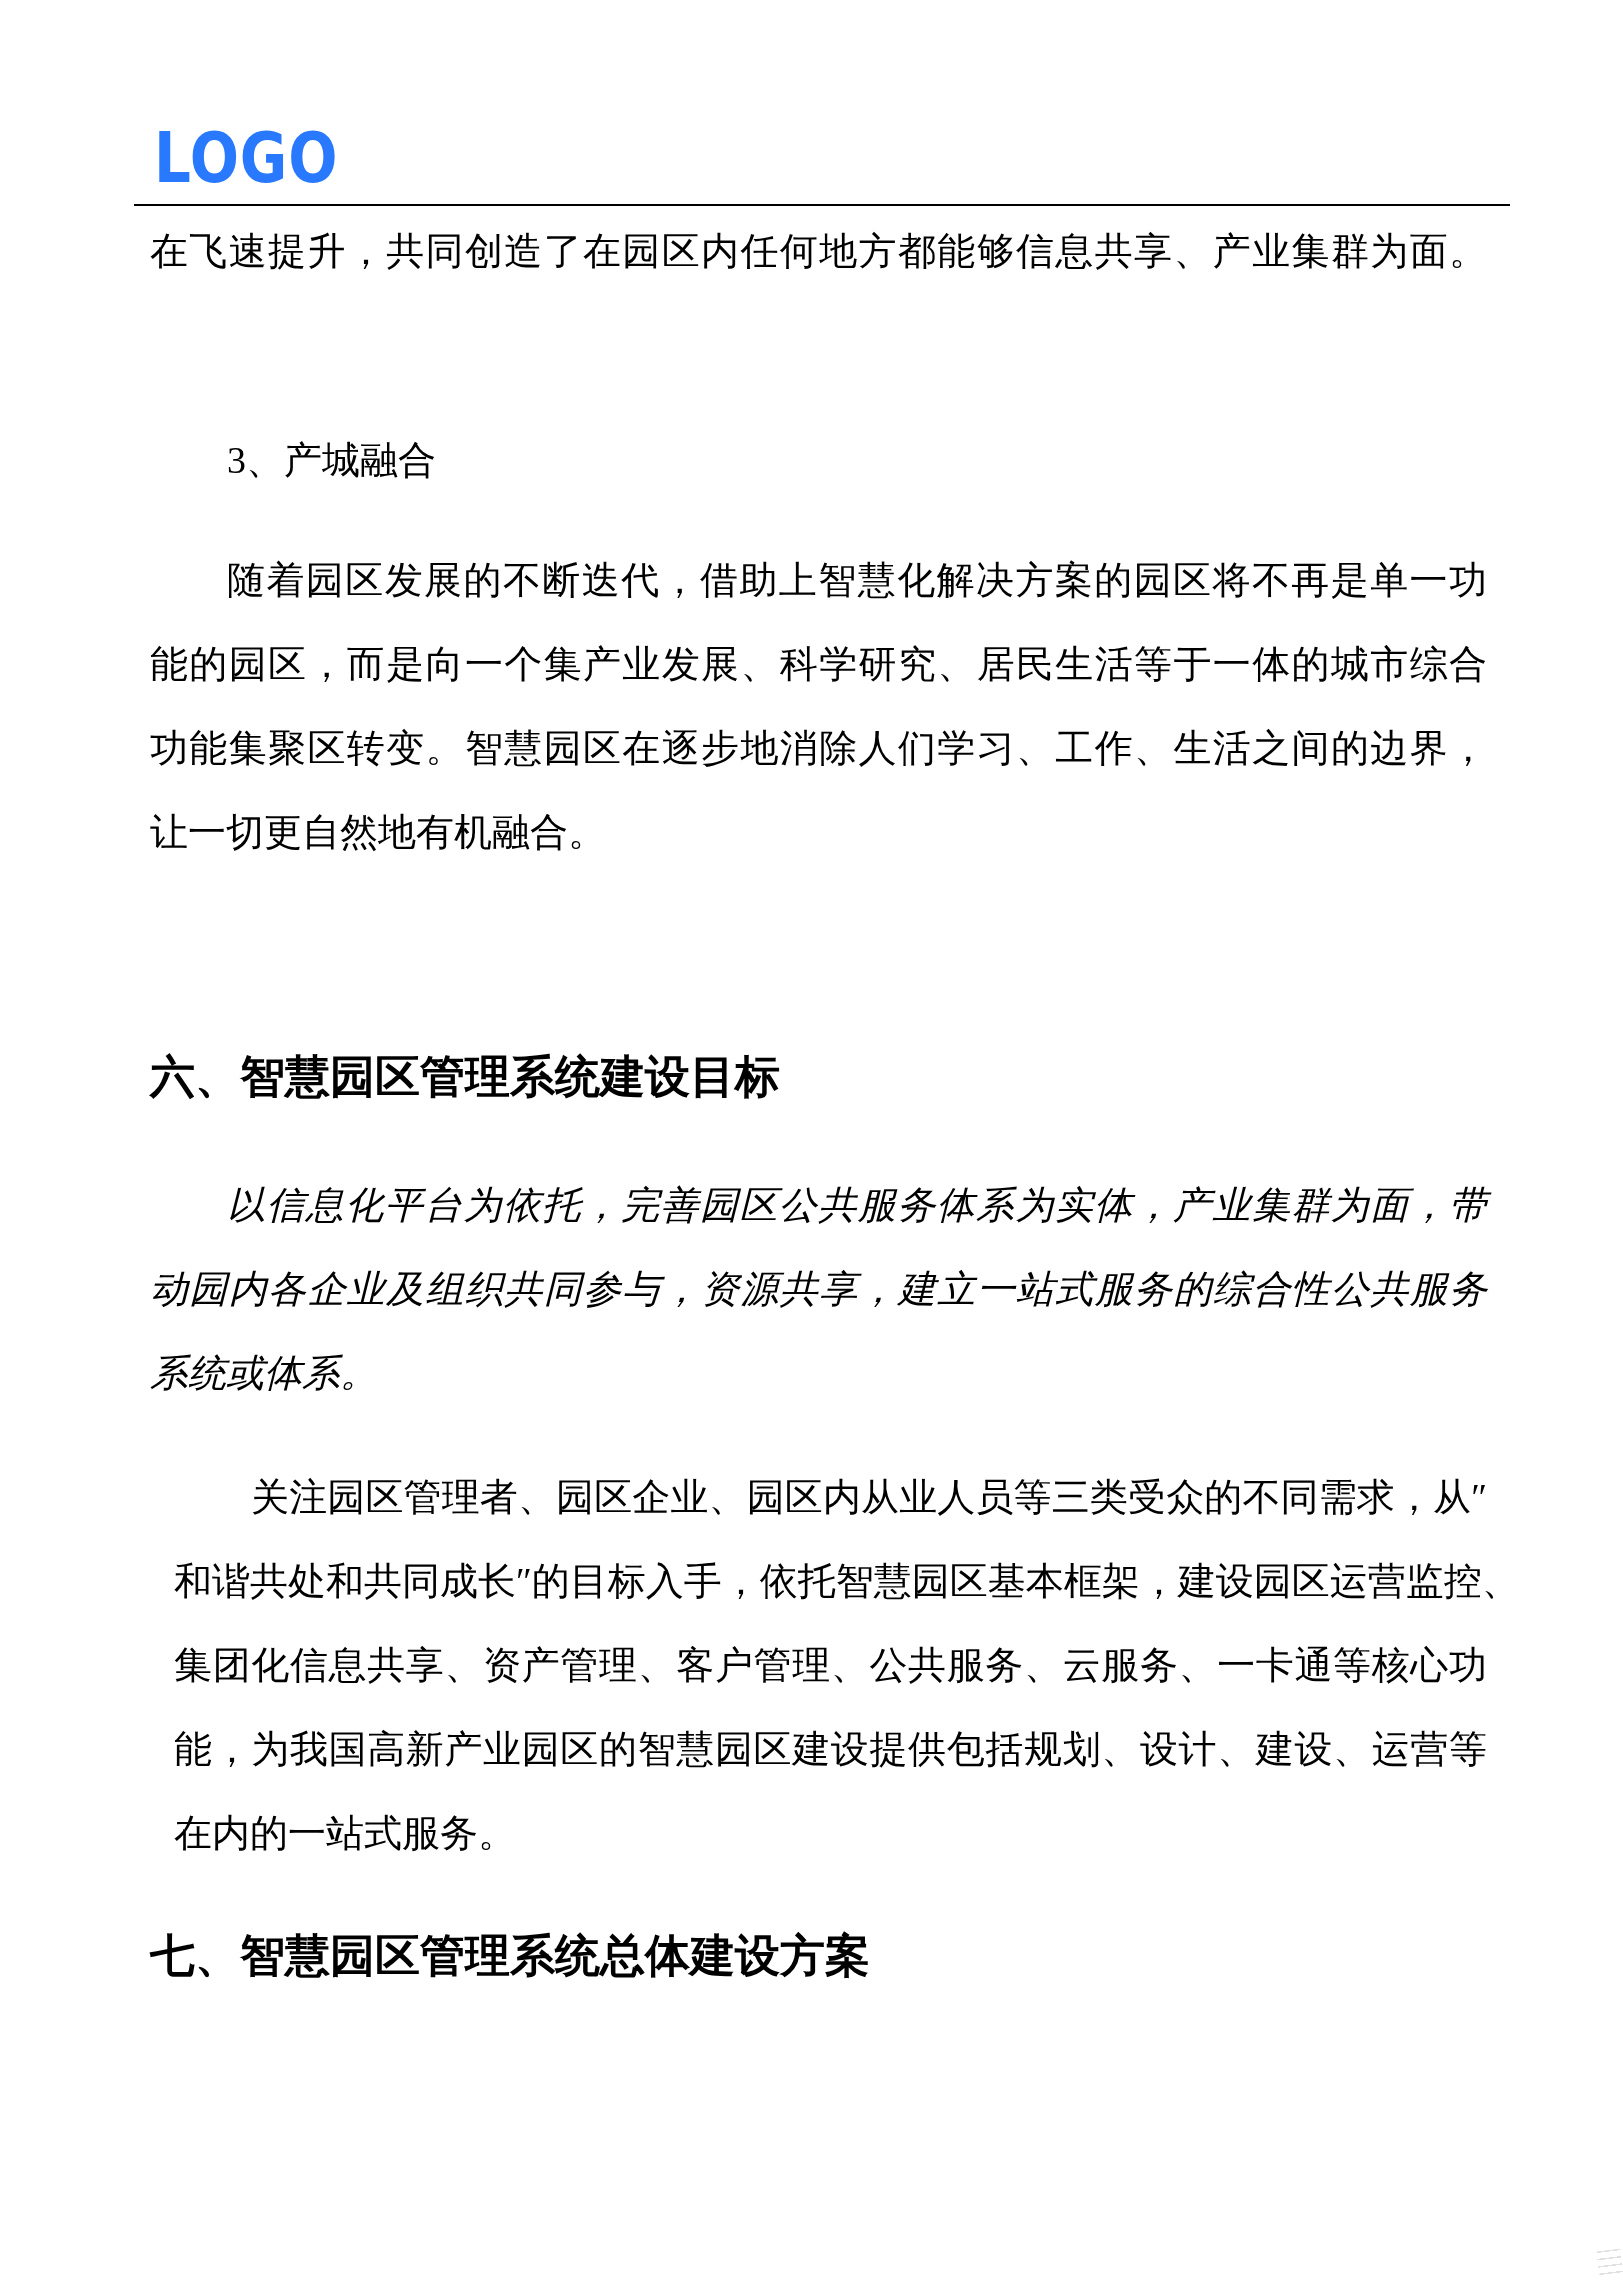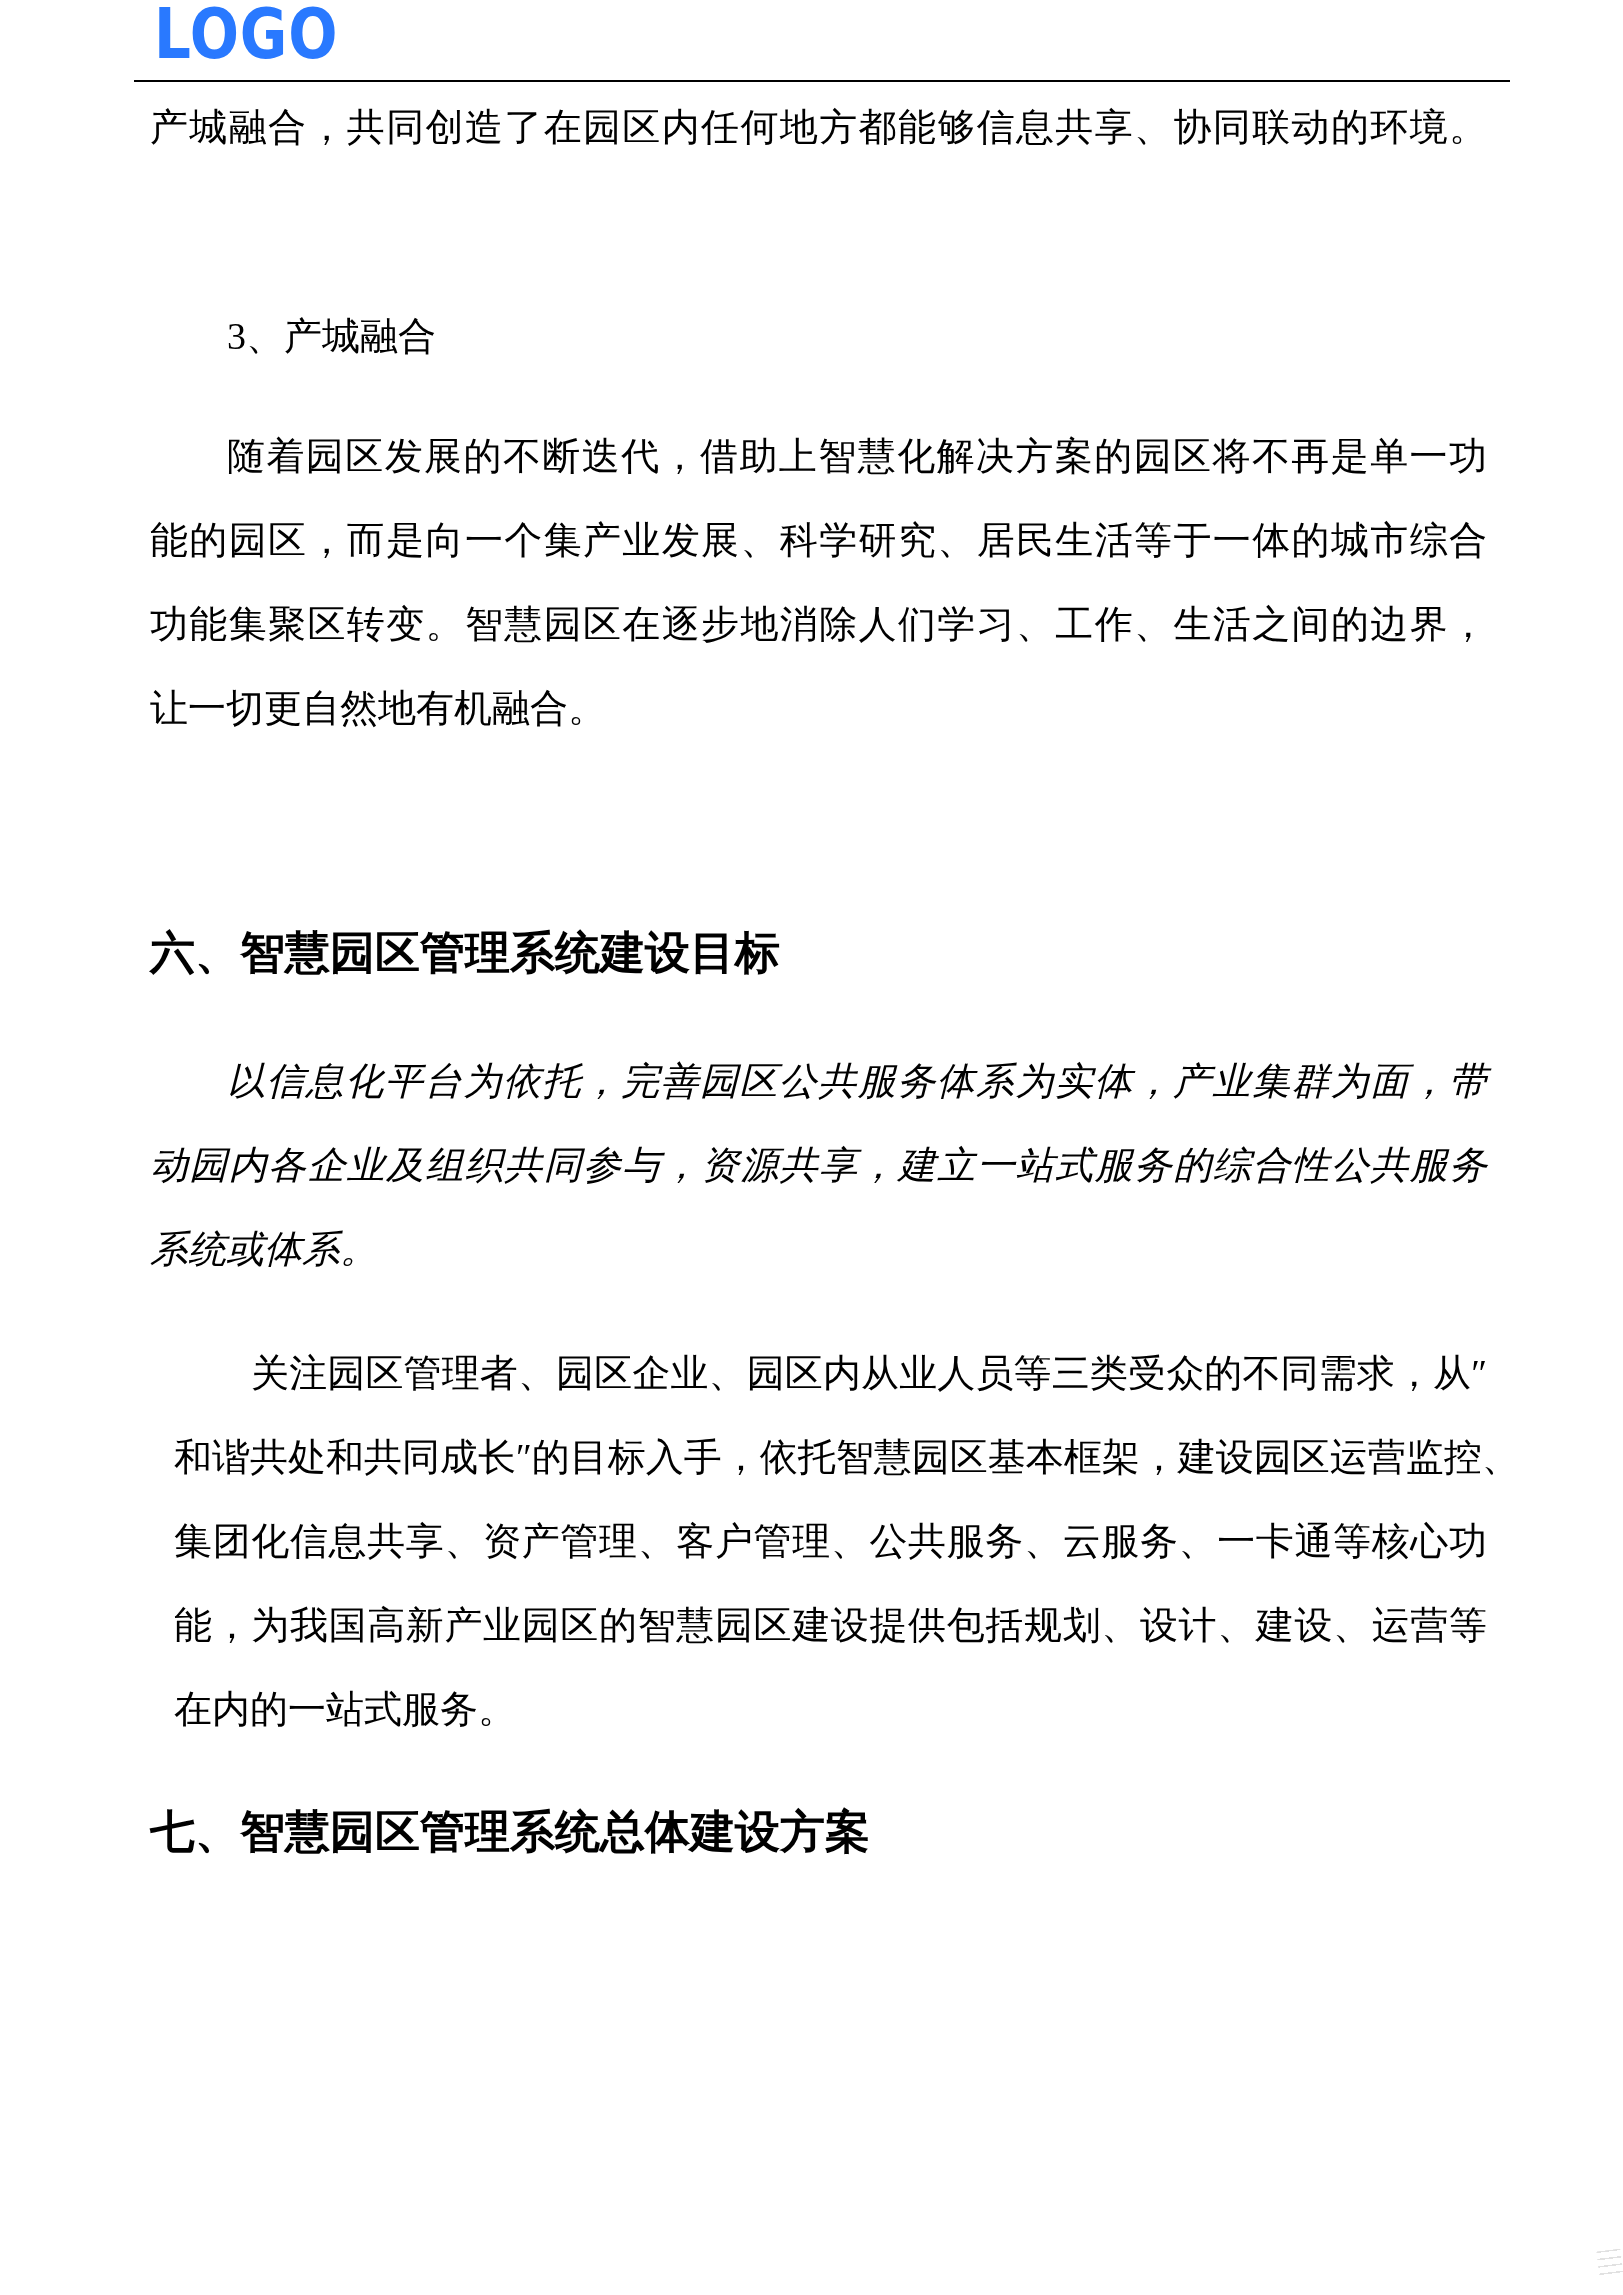--- a/index.html
+++ b/index.html
@@ -8,20 +8,21 @@
     width: 1623px;
     height: 2295px;
     background: #ffffff;
     overflow: hidden;
     font-family: "Liberation Serif", "DejaVu Serif", serif;
     color: #000000;
   }
   
   .header {
     margin: 0 113px 0 134px;
+    padding-top: 124px;
     padding-bottom: 10.8px;
     border-bottom: 2.5px solid #000000;
   }
   .logo {
     display: inline-block;
     margin-left: 19.6px;
     font-family: "DejaVu Sans", "Liberation Sans", sans-serif;
     font-weight: bold;
     font-size: 69px;
     line-height: 69px;
@@ -75,21 +76,21 @@
 
 <div class="page">
 
   <div class="header">
     <span class="logo" style="color: rgb(41, 121, 255);">LOGO</span>
   </div>
 
   <div class="content">
 
     <div class="p1">
-      <div class="line fill">产城融合，共同创造了在园区内任何地方都能够信息共享、协同联动的环境。</div>
+      <div class="line fill">在飞速提升，共同创造了在园区内任何地方都能够信息共享、产业集群为面。</div>
     </div>
 
     <div class="line indent h3">3、产城融合</div>
 
     <div class="p2">
       <div class="line fill indent">随着园区发展的不断迭代，借助上智慧化解决方案的园区将不再是单一功</div>
       <div class="line fill">能的园区，而是向一个集产业发展、科学研究、居民生活等于一体的城市综合</div>
       <div class="line fill">功能集聚区转变。智慧园区在逐步地消除人们学习、工作、生活之间的边界，</div>
       <div class="line">让一切更自然地有机融合。</div>
     </div>

